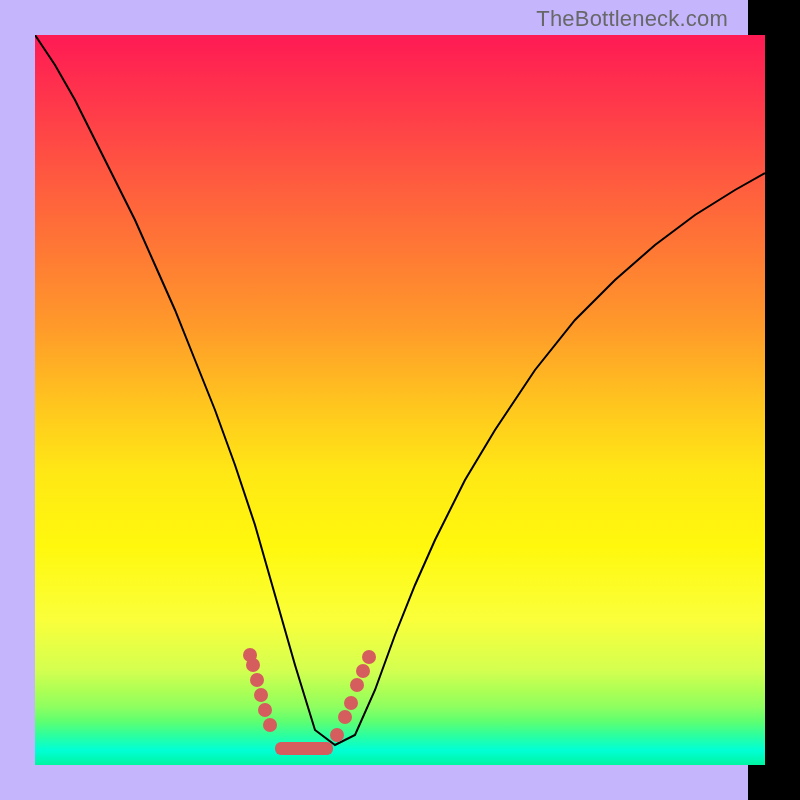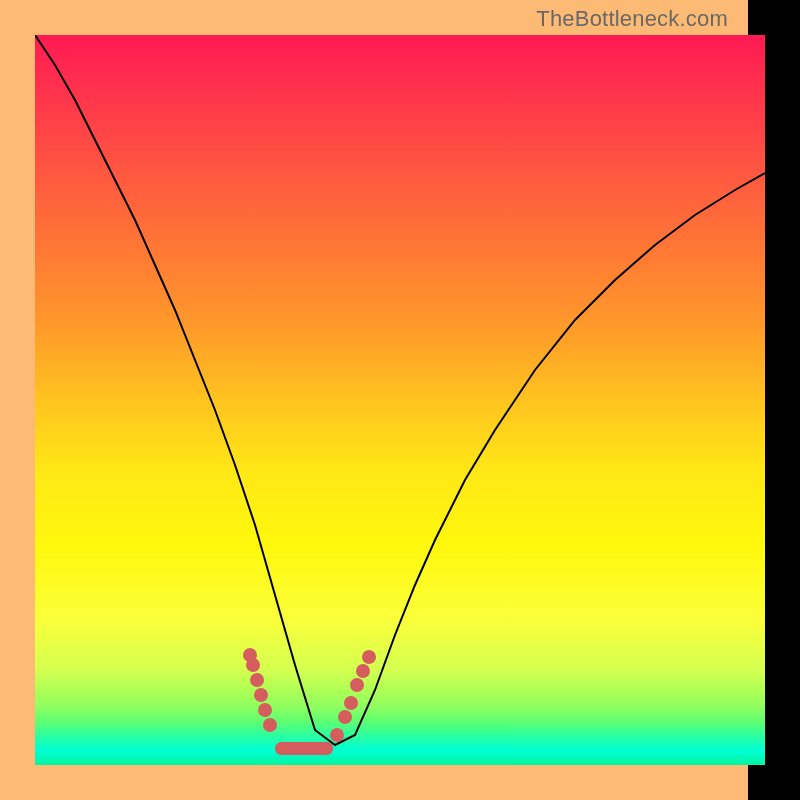--- a/index.html
+++ b/index.html
@@ -1,21 +1,21 @@
 <!DOCTYPE html>
 <html><head>
 <meta charset="utf-8">
 <style>
   * { margin: 0; padding: 0; box-sizing: border-box; }
   html, body { width: 800px; height: 800px; overflow: hidden; background: #000; }
   .frame {
     position: relative;
     width: 748px;
     height: 800px;
-    background: #fdba74;
+    background: #c4b5fd;
   }
   .plot-area {
     position: absolute;
     left: 35px;
     top: 35px;
     width: 730px;
     height: 730px;
     background: linear-gradient(to bottom,
       #ff1a54 0%,
       #ff3a4a 10%,

